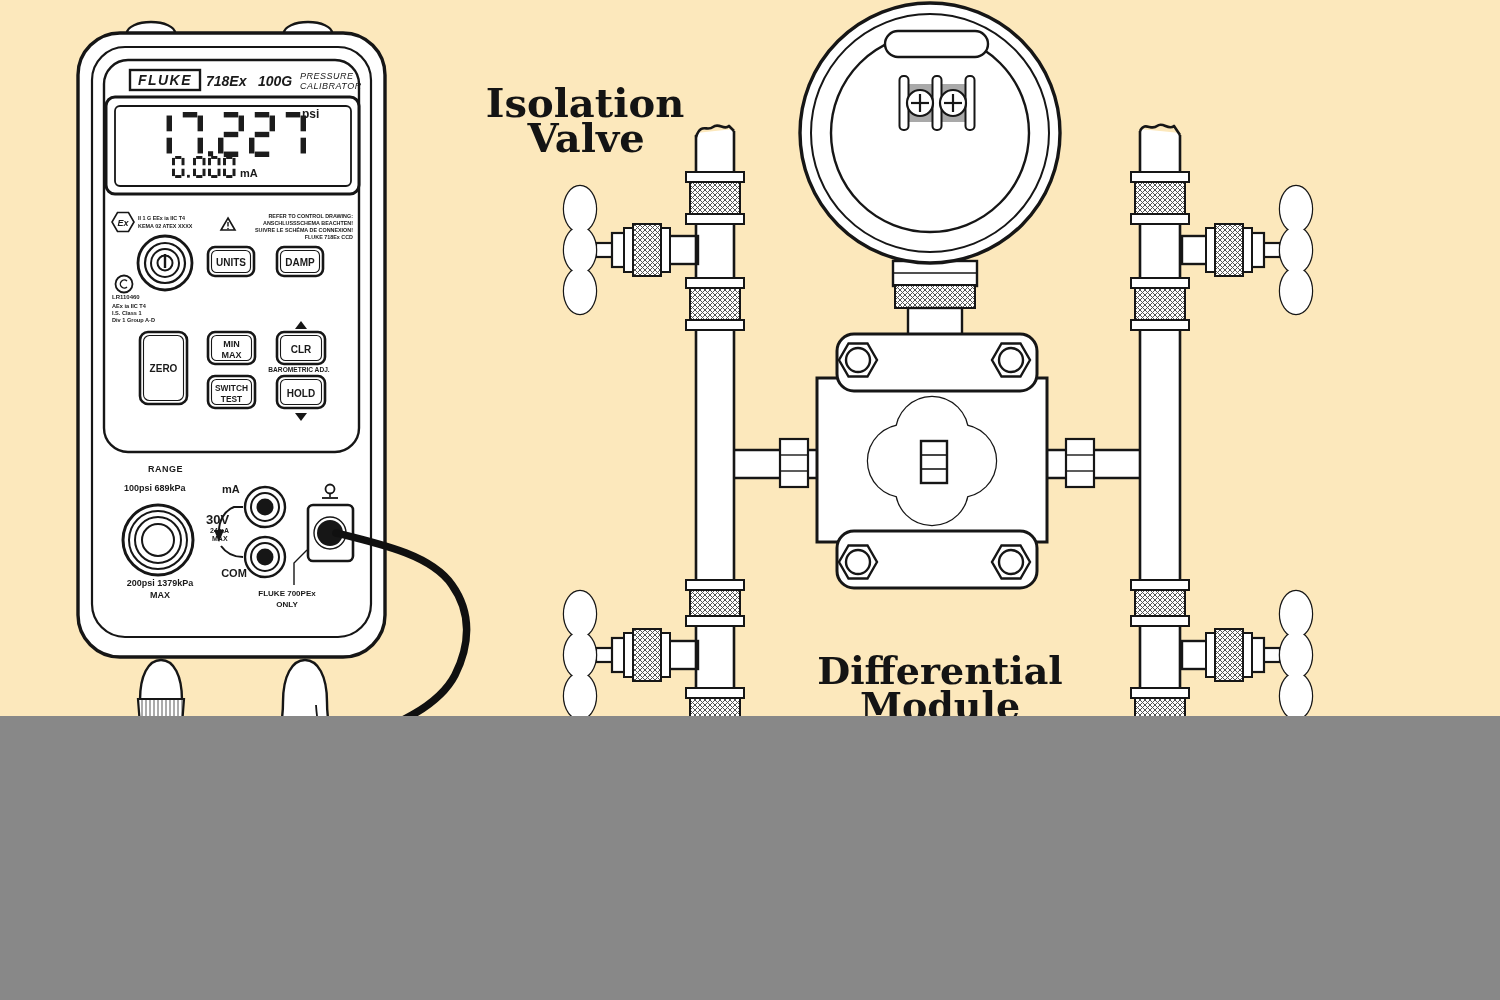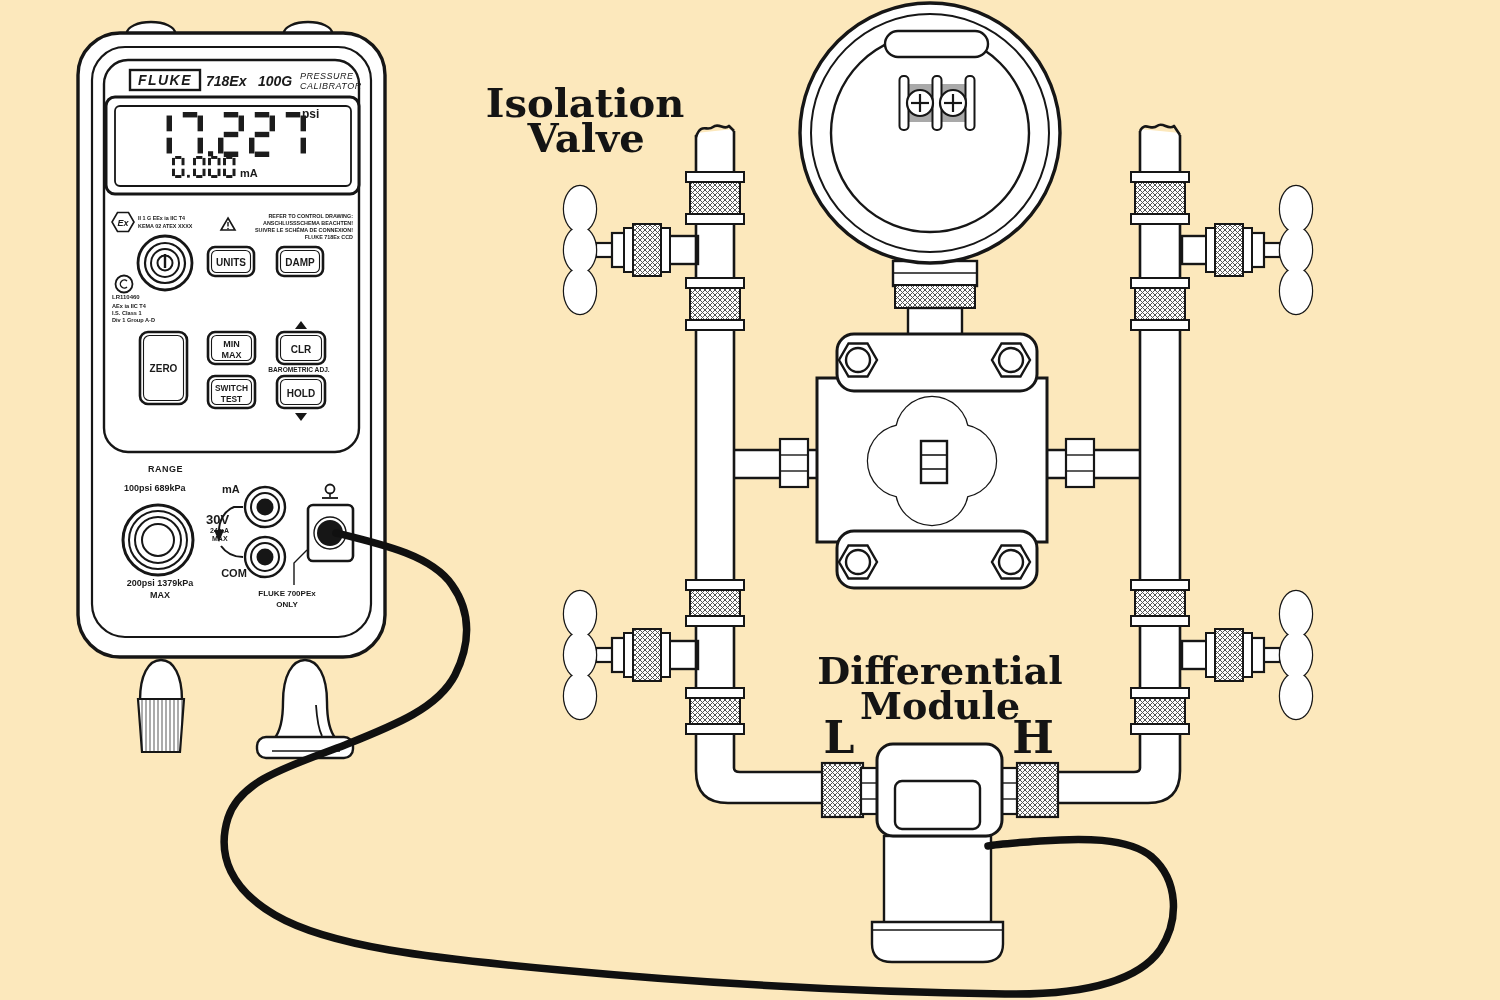--- a/index.html
+++ b/index.html
@@ -1,17 +1,17 @@
 <!DOCTYPE html>
 <html><head>
 <meta charset="utf-8">
 <style>
   html,body{margin:0;padding:0;}
   body{background:#888;font-family:"Liberation Sans",sans-serif;}
-  #stage{position:relative;width:1500px;height:1000px;background:var(--bg,#FCE8BC);overflow:hidden;}
+  #stage{position:relative;width:1500px;height:716px;background:var(--bg,#FCE8BC);overflow:hidden;}
   svg{position:absolute;left:0;top:0;}
   text{user-select:none;}
   .ink{stroke:#161616;fill:none;}
   .w{fill:#ffffff;stroke:#161616;}
   .lbl{font-family:"DejaVu Serif",serif;font-weight:bold;fill:#141414;}
   .dev{font-family:"Liberation Sans",sans-serif;fill:#1a1a1a;}
 </style>
 </head>
 <body>
 

